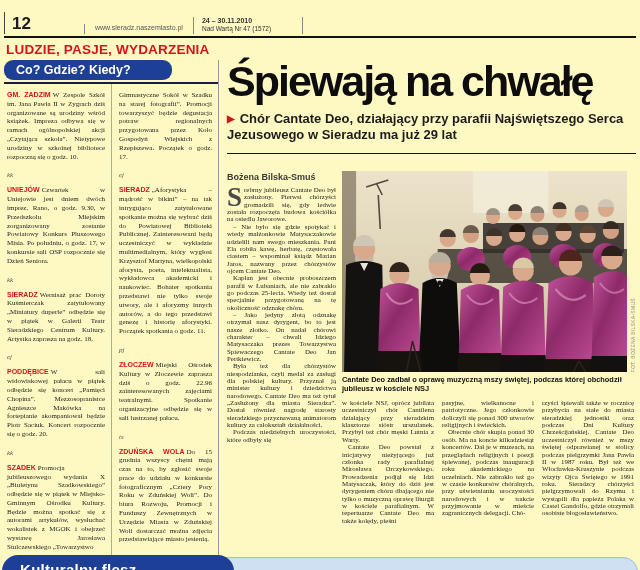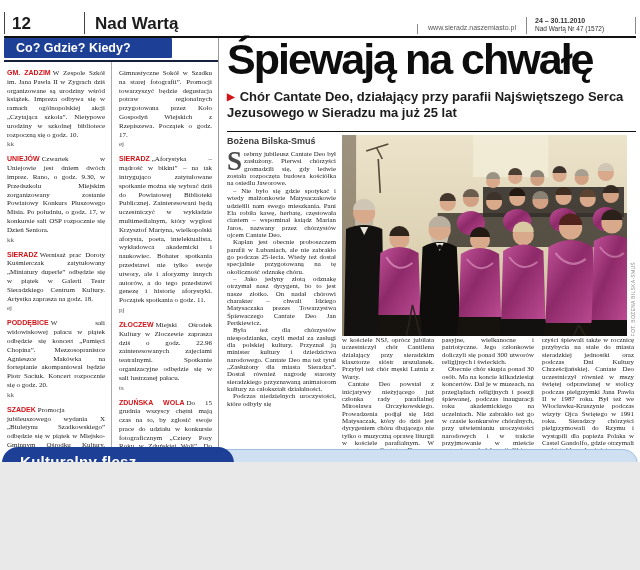--- a/index.html
+++ b/index.html
@@ -1,52 +1,52 @@
 <!DOCTYPE html>
 <html><head>
 <meta charset="utf-8">
 <style>
   html,body{margin:0;padding:0;background:#e9e9e9;}
-  .page{position:relative;width:640px;height:462px;background:#ffffff;overflow:hidden;
+  .page{position:relative;width:640px;height:570px;background:#fef9c3;overflow:hidden;
         font-family:"Liberation Serif",serif;color:#1c1c1c;margin:0 auto;}
   
   .hdr{display:flex;align-items:flex-end;height:34px;margin:0 4px;border-bottom:2px solid #111;padding-bottom:2px;}
   .hdr-pagenum{font-family:"Liberation Sans",sans-serif;font-weight:bold;font-size:17px;
                border-left:1px solid #444;padding:2px 0 0 7px;width:72px;}
   .hdr-masthead{font-family:"Liberation Sans",sans-serif;font-weight:bold;font-size:17px;
                 border-left:1px solid #444;padding:2px 0 0 10px;flex:1;}
   .hdr-site{font-family:"Liberation Sans",sans-serif;font-size:7px;color:#555;
             border-left:1px solid #888;padding:0 10px 3px 10px;align-self:flex-end;}
   .hdr-issue{font-family:"Liberation Sans",sans-serif;font-size:6.5px;color:#333;
              border-left:1px solid #888;border-right:1px solid #888;padding:0 8px 1px 8px;line-height:8px;width:92px;}
   .hdr-date{font-weight:bold;font-size:7px;}
   
   .section-title{font-family:"Liberation Sans",sans-serif;font-weight:bold;font-size:13.5px;
                  color:#d41419;padding:4px 6px 3px 6px;letter-spacing:.2px;}
   
   .content{display:flex;margin:0 4px;}
   .listings{width:214px;border-right:1px solid #9a9a9a;padding-bottom:4px;}
   .pill-row{border-bottom:2px solid #15203d;padding:0 0 0 0;position:relative;height:22px;}
-  .pill{position:absolute;left:0;top:0;width:168px;height:20px;background:#1e3f96;border-radius:1px;
+  .pill{position:absolute;left:0;top:0;width:168px;height:20px;background:#1e3f96;border-radius:9px;
         color:#fff;font-family:"Liberation Sans",sans-serif;font-weight:bold;font-size:12.5px;
         line-height:20px;padding-left:12px;box-sizing:border-box;}
   .listing-cols{display:flex;}
   .lcol{width:50%;box-sizing:border-box;padding:7px 6px 0 3px;font-size:7px;line-height:8.8px;text-align:justify;}
   .lcol + .lcol{border-left:1px solid #aaa;padding-left:7px;}
   .entry{margin-bottom:7px;}
   .tag{color:#d41419;font-family:"Liberation Sans",sans-serif;font-weight:bold;font-size:7px;margin-right:2px;}
-  .sig{color:#555;line-height:8px;margin-top:1px;}
+  .sig{font-style:italic;color:#555;line-height:8px;margin-top:10px;}
   
   .article{flex:1;padding-left:8px;min-width:0;}
   .headline{font-family:"Liberation Sans",sans-serif;font-weight:bold;font-size:43px;
             letter-spacing:-2px;line-height:1.02;margin:0 0 7px 0;color:#0d0d0d;}
   .lead{font-family:"Liberation Sans",sans-serif;font-weight:bold;font-size:13px;line-height:1.28;
         color:#1c1c1c;margin:0 0 9px 0;max-width:408px;}
   .lead .arrow{color:#d41419;font-size:10px;margin-right:5px;vertical-align:1px;}
-  .article-grid{display:flex;border-top:1.5px solid #111;padding-top:3px;}
+  .article-grid{display:flex;border-top:1.5px solid #111;padding-top:17px;}
   .acol1{width:115px;padding-right:6px;box-sizing:border-box;}
   .author{font-family:"Liberation Sans",sans-serif;font-weight:bold;font-size:9px;color:#3a3a3a;margin:1px 0 4px 0;}
   .body-p{font-size:6.9px;line-height:7.35px;text-align:justify;margin:0;}
   .body-p.ind{text-indent:6px;}
   .dropcap{float:left;font-family:"Liberation Serif",serif;font-weight:bold;font-size:27px;line-height:21px;
            color:#4a4a4a;margin:1px 2px 0 0;}
   .photo-side{flex:1;min-width:0;}
   .photo-row{display:flex;}
   .photo-frame{flex:1;height:201px;position:relative;}
   .photo-frame svg{display:block;width:100%;height:100%;}
@@ -66,28 +66,28 @@
               color:#fff;font-family:"Liberation Sans",sans-serif;font-weight:bold;font-size:15px;
               line-height:30px;padding-left:18px;box-sizing:border-box;letter-spacing:.3px;}
 </style>
 </head>
 <body>
 
 <div class="page">
 
   <div class="hdr">
     <div class="hdr-pagenum">12</div>
-    <div class="hdr-masthead">Nad Wartą</div>
     <div class="hdr-site">www.sieradz.naszemiasto.pl</div>
     <div class="hdr-issue">
       <div class="hdr-date">24 – 30.11.2010</div>
       <div>Nad Wartą Nr 47 (1572)</div>
     </div>
   </div>
 
+  <div class="section-title">LUDZIE, PASJE, WYDARZENIA</div>
 
   <div class="content">
 
     <aside class="listings">
       <div class="pill-row">
         <div class="pill">Co? Gdzie? Kiedy?</div>
       </div>
       <div class="listing-cols">
         <div class="lcol">
           <div class="entry">
@@ -127,21 +127,21 @@
             <span class="tag">ZDUŃSKA WOLA</span><span>Do 15 grudnia wszyscy chętni mają czas na to, by zgłosić swoje prace do udziału w konkursie fotograficznym „Cztery Pory Roku w Zduńskiej Woli”. Do biura Rozwoju, Promocji i Funduszy Zewnętrznych w Urzędzie Miasta w Zduńskiej Woli dostarczać można zdjęcia przedstawiające miasto jesienią.</span>
             <div class="sig">ej</div>
           </div>
         </div>
       </div>
     </aside>
 
     <main class="article">
       <h1 class="headline">Śpiewają na chwałę</h1>
       <div class="lead">
-        <span class="arrow">▶</span><span>Chór Cantate Deo, działający przy parafii Najświętszego Serca Jezusowego w Sieradzu ma już 25 lat</span>
+        <span class="arrow">▶</span><span>Chór Cantate Deo, działający przy parafii Najświętszego Serca Jezusowego w Sieradzu ma już 29 lat</span>
       </div>
 
       <div class="article-grid">
 
         <div class="acol1">
           <div class="author">Bożena Bilska-Smuś</div>
           <p class="body-p">
             <span class="dropcap">S</span><span>rebrny jubileusz Cantate Deo był zasłużony. Pierwsi chórzyści gromadzili się, gdy ledwie została rozpoczęta budowa kościółka na osiedlu Jaworowe.</span>
           </p>
           <p class="body-p ind">– Nie było się gdzie spotykać i wtedy małżonkowie Matysaczakowie udzielili nam swego mieszkania. Pani Ela robiła kawę, herbatę, częstowała ciastem – wspominał ksiądz Marian Jaros, nazwany przez chórzystów ojcem Cantate Deo.</p>
@@ -261,20 +261,21 @@
                 <path d="M248 185 L283 185 L283 201 L246 201 Z" fill="#131110"></path>
 
                 <path d="M70 170 L64 201 M70 170 L78 201" stroke="#2a251e" stroke-width="1.4" fill="none"></path>
                 <path d="M235 190 L230 201 M235 190 L242 201" stroke="#2a251e" stroke-width="1.4" fill="none"></path>
               </svg>
             </div>
             <div class="credit">
               <span>FOT. BOŻENA BILSKA-SMUŚ</span>
             </div>
           </div>
+          <div class="caption">Cantate Deo zadbał o oprawę muzyczną mszy świętej, podczas której obchodził jubileusz w kościele NSJ</div>
 
           <div class="cols3">
             <div class="c3">
               <p class="body-p">w kościele NSJ, oprócz jubilata uczestniczył chór Cantilena działający przy sieradzkim klasztorze sióstr urszulanek. Przybył też chór męski Lutnia z Warty.</p>
               <p class="body-p ind">Cantate Deo powstał z inicjatywy nieżyjącego już członka rady parafialnej Mirosława Orczykowskiego. Prowadzenia podjął się Idzi Matysaczak, który do dziś jest dyrygentem chóru dbającego nie tylko o muzyczną oprawę liturgii w kościele parafialnym. W repertuarze Cantate Deo ma także kolędy, pieśni</p>
             </div>
             <div class="c3">
               <p class="body-p">pasyjne, wielkanocne i patriotyczne. Jego członkowie doliczyli się ponad 300 utworów religijnych i świeckich.</p>
               <p class="body-p ind">Obecnie chór skupia ponad 30 osób. Ma na koncie kilkadziesiąt koncertów. Dał je w muzeach, na przeglądach religijnych i poezji śpiewanej, podczas inauguracji roku akademickiego na uczelniach. Nie zabrakło też go w czasie konkursów chóralnych, przy uświetnianiu uroczystości narodowych i w trakcie przyjmowanie w mieście zagranicznych delegacji. Chó-</p>
             </div>

